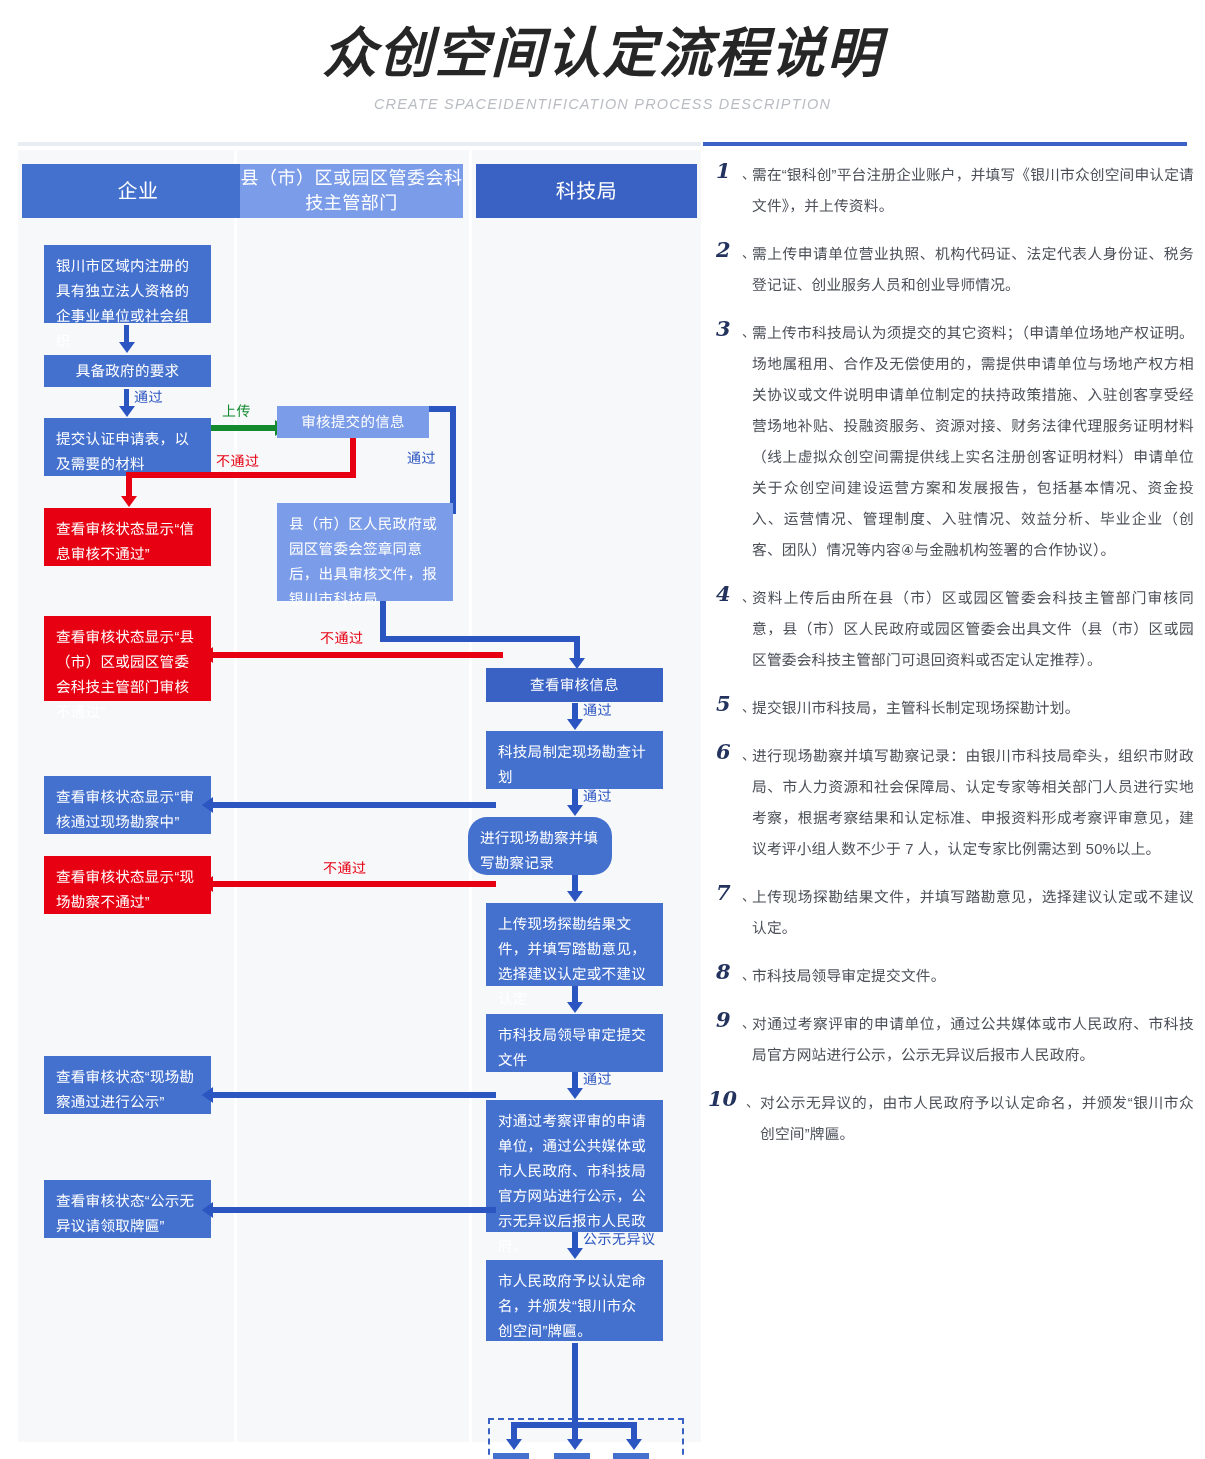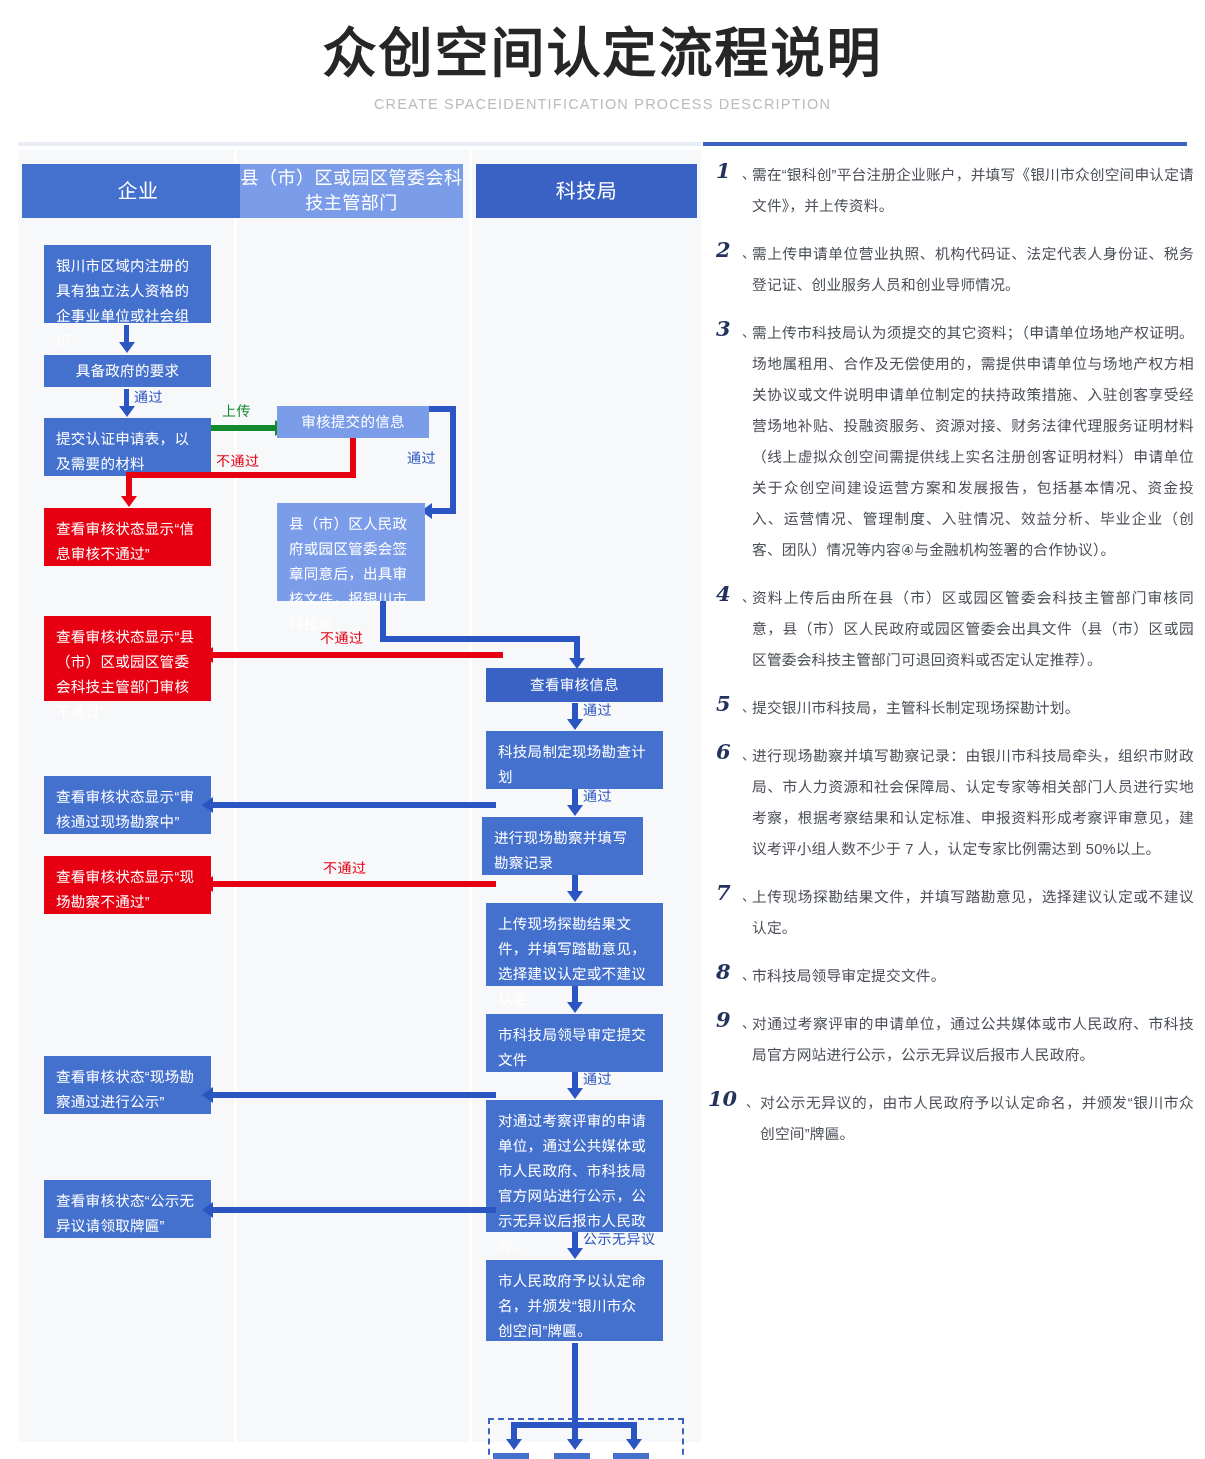--- a/index.html
+++ b/index.html
@@ -5,21 +5,21 @@
 <style>
   html,body{margin:0;padding:0;}
   body{
     width:1205px;height:1459px;
     background:#ffffff;
     font-family:"Liberation Sans","DejaVu Sans",sans-serif;
     position:relative;overflow:hidden;
     -webkit-font-smoothing:antialiased;
   }
   
-  #header{position:absolute;left:0;top:0;width:1051px;height:130px;}
+  #header{position:absolute;left:0;top:0;width:1051px;height:130px;font-style:italic;}
   #title{
     position:absolute;left:0;top:22px;width:1205px;text-align:center;
     font-family:"DejaVu Serif","Liberation Serif",serif;
     font-weight:bold;font-size:54px;letter-spacing:2px;color:#262626;
     line-height:62px;white-space:nowrap;
   }
   #subtitle{
     position:absolute;left:0;top:96px;width:1205px;text-align:center;
     font-size:14.5px;letter-spacing:1.2px;color:#b9bcc2;white-space:nowrap;
   }
@@ -150,21 +150,21 @@
   <div class="box b-blue" style="left:26px;top:1030px;width:167px;height:58px;">查看审核状态“公示无异议请领取牌匾”</div>
 
   <div class="box b-lblue c" style="left:259px;top:256px;width:152px;height:32px;">审核提交的信息</div>
 
   <div class="ln blue" style="left:411px;top:256px;width:27px;height:6px;"></div>
   <div class="ln blue" style="left:432px;top:256px;width:6px;height:108px;"></div>
   <div class="ln blue" style="left:413px;top:358px;width:25px;height:6px;"></div>
   <div class="ar ar-l-blue" style="left:403px;top:353px;"></div>
   <div class="lbl lbl-blue" style="left:389px;top:297px;">通过</div>
 
-  <div class="box b-lblue" style="left:259px;top:353px;width:148px;height:98px;">县（市）区人民政府或园区管委会签章同意后，出具审核文件，报银川市科技局</div>
+  <div class="box b-lblue" style="left:259px;top:353px;width:176px;height:98px;">县（市）区人民政府或园区管委会签章同意后，出具审核文件，报银川市科技局</div>
 
   <div class="ln blue" style="left:362px;top:451px;width:6px;height:40px;"></div>
   <div class="ln blue" style="left:362px;top:486px;width:200px;height:6px;"></div>
   <div class="ln blue" style="left:556px;top:486px;width:6px;height:25px;"></div>
   <div class="ar ar-d-blue" style="left:551px;top:508px;"></div>
 
   <div class="ln red" style="left:193px;top:502px;width:292px;height:6px;"></div>
   <div class="ar ar-l-red" style="left:184px;top:497px;"></div>
   <div class="lbl lbl-red" style="left:302px;top:477px;">不通过</div>
 
@@ -173,21 +173,21 @@
   <div class="ln blue" style="left:554px;top:553px;width:6px;height:18px;"></div>
   <div class="ar ar-d-blue" style="left:549px;top:569px;"></div>
   <div class="lbl lbl-blue" style="left:565px;top:549px;">通过</div>
 
   <div class="box b-blue" style="left:468px;top:581px;width:177px;height:58px;">科技局制定现场勘查计划</div>
 
   <div class="ln blue" style="left:554px;top:639px;width:6px;height:18px;"></div>
   <div class="ar ar-d-blue" style="left:549px;top:655px;"></div>
   <div class="lbl lbl-blue" style="left:565px;top:635px;">通过</div>
 
-  <div class="box b-blue" style="left:464px;top:667px;width:161px;height:58px;">进行现场勘察并填写勘察记录</div>
+  <div class="box b-blue" style="left:450px;top:667px;width:144px;height:58px;border-radius:19px;">进行现场勘察并填写勘察记录</div>
 
   <div class="ln blue" style="left:193px;top:652px;width:285px;height:6px;"></div>
   <div class="ar ar-l-blue" style="left:184px;top:647px;"></div>
 
   <div class="ln blue" style="left:554px;top:725px;width:6px;height:18px;"></div>
   <div class="ar ar-d-blue" style="left:549px;top:741px;"></div>
 
   <div class="box b-blue" style="left:468px;top:753px;width:177px;height:83px;">上传现场探勘结果文件，并填写踏勘意见，选择建议认定或不建议认定</div>
 
   <div class="ln red" style="left:193px;top:731px;width:285px;height:6px;"></div>

